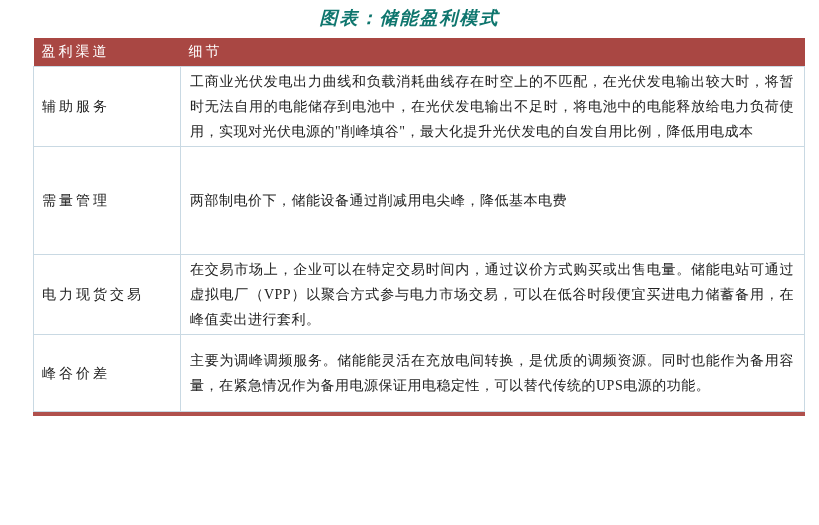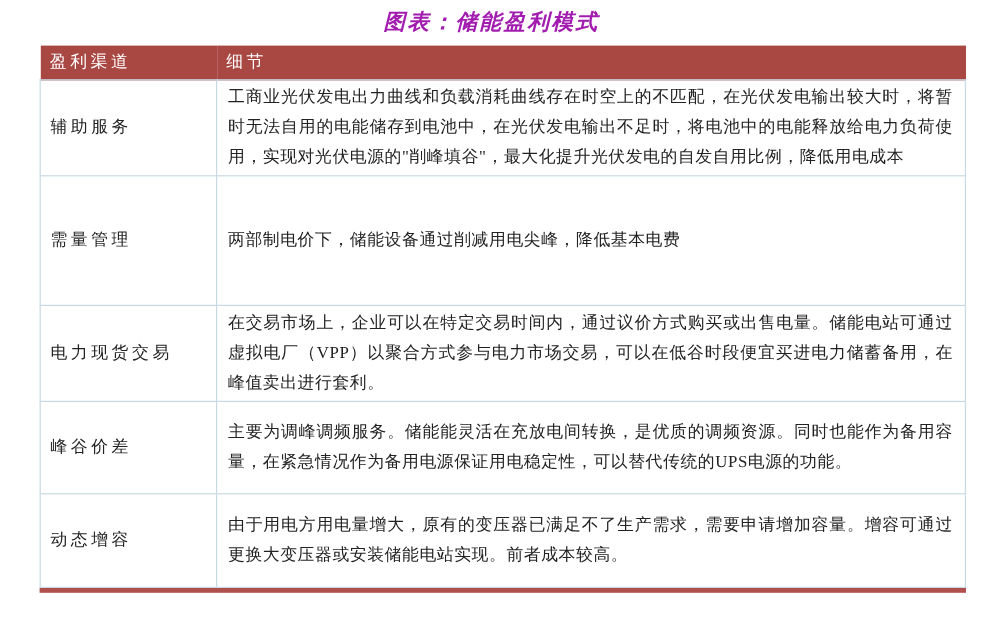--- a/index.html
+++ b/index.html
@@ -13,21 +13,21 @@
     position: relative;
     font-family: "Liberation Serif", "DejaVu Serif", serif;
     overflow: hidden;
   }
   .figure-title {
     padding-top: 6px;
     text-align: center;
     font-size: 18px;
     font-weight: bold;
     font-style: italic;
-    color: #a21caf;
+    color: #0f766e;
     letter-spacing: 2px;
   }
   .table-wrap {
     position: absolute;
     left: 33px;
     top: 38px;
     width: 772px;
   }
   table {
     width: 100%;
@@ -104,20 +104,16 @@
   <tr>
     <td class="col-channel">电力现货交易</td>
     <td class="col-detail">在交易市场上，企业可以在特定交易时间内，通过议价方式购买或出售电量。储能电站可通过虚拟电厂（VPP）以聚合方式参与电力市场交易，可以在低谷时段便宜买进电力储蓄备用，在峰值卖出进行套利。</td>
   </tr>
 
   <tr>
     <td class="col-channel">峰谷价差</td>
     <td class="col-detail">主要为调峰调频服务。储能能灵活在充放电间转换，是优质的调频资源。同时也能作为备用容量，在紧急情况作为备用电源保证用电稳定性，可以替代传统的UPS电源的功能。</td>
   </tr>
 
-  <tr>
-    <td class="col-channel">动态增容</td>
-    <td class="col-detail">由于用电方用电量增大，原有的变压器已满足不了生产需求，需要申请增加容量。增容可通过更换大变压器或安装储能电站实现。前者成本较高。</td>
-  </tr>
 </tbody>
   </table>
   <div class="bottom-rule"></div>
 </div>
 
 </body></html>

